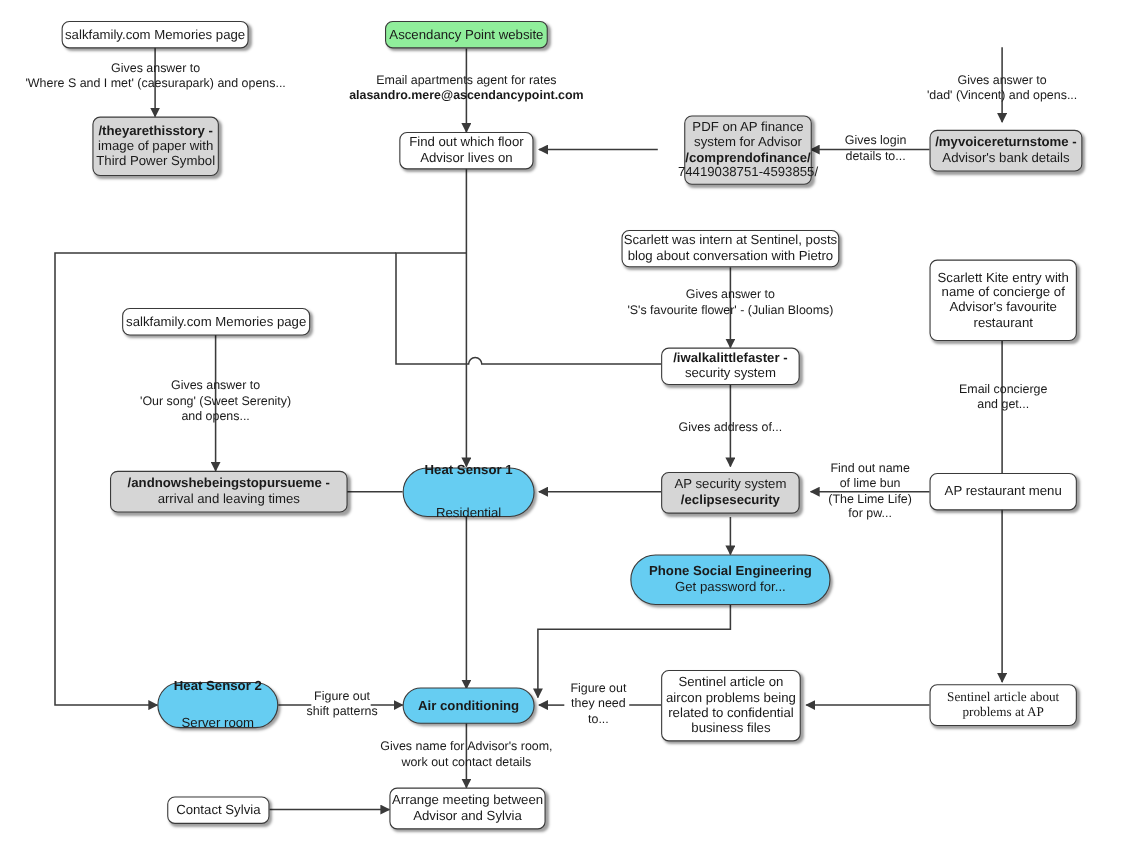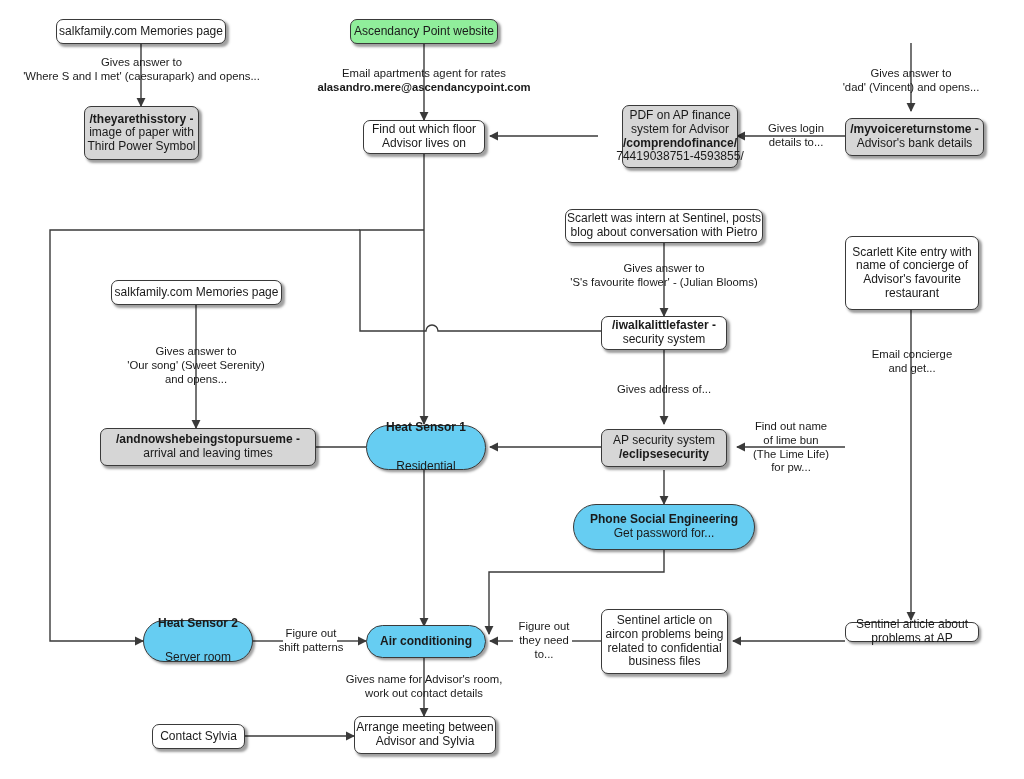--- a/index.html
+++ b/index.html
@@ -172,20 +172,23 @@
     <span class="ln">security system</span>
   </div>
 
   <div class="node shape-rounded fill-white" style="left:845px; top:236px; width:134px; height:74px;">
     <span class="ln">Scarlett Kite entry with</span>
     <span class="ln">name of concierge of</span>
     <span class="ln">Advisor's favourite</span>
     <span class="ln">restaurant</span>
   </div>
 
+  <div class="node shape-rounded fill-white" style="left:845px; top:430px; width:134px; height:34px;">
+    <span class="ln">AP restaurant menu</span>
+  </div>
 
   <div class="node shape-rounded fill-white" style="left:111px; top:280px; width:171px; height:25px;">
     <span class="ln">salkfamily.com Memories page</span>
   </div>
 
   <div class="node shape-rounded fill-gray" style="left:100px; top:428px; width:216px; height:38px;">
     <span class="ln b">/andnowshebeingstopursueme -</span>
     <span class="ln">arrival and leaving times</span>
   </div>
 
@@ -213,21 +216,21 @@
     <span class="ln b">Air conditioning</span>
   </div>
 
   <div class="node shape-rounded fill-white" style="left:601px; top:609px; width:127px; height:65px;">
     <span class="ln">Sentinel article on</span>
     <span class="ln">aircon problems being</span>
     <span class="ln">related to confidential</span>
     <span class="ln">business files</span>
   </div>
 
-  <div class="node shape-rounded fill-white" style="left:845px; top:622px; width:134px; height:20px;">
+  <div class="node shape-rounded fill-white" style="left:845px; top:622px; width:134px; height:38px;font-family:Liberation Serif, serif;">
     <span class="ln">Sentinel article about</span>
     <span class="ln">problems at AP</span>
   </div>
 
   <div class="node shape-rounded fill-white" style="left:152px; top:724px; width:93px; height:25px;">
     <span class="ln">Contact Sylvia</span>
   </div>
 
   <div class="node shape-rounded fill-white" style="left:354px; top:716px; width:142px; height:38px;">
     <span class="ln">Arrange meeting between</span>

